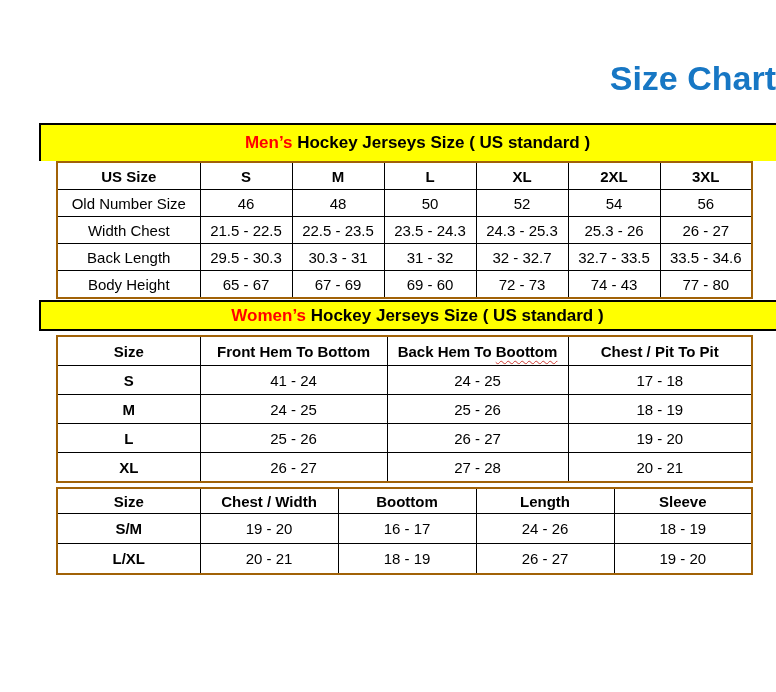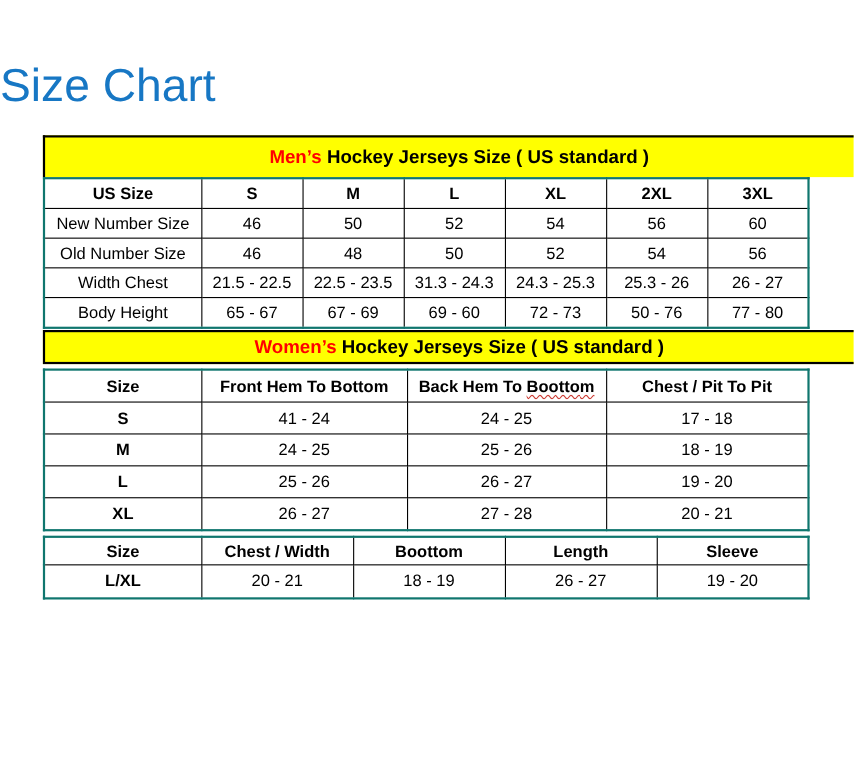--- a/index.html
+++ b/index.html
@@ -2,36 +2,37 @@
 <html><head>
 <meta charset="utf-8">
 <style>
   html,body{margin:0;padding:0;}
   body{
     width:776px;height:692px;background:#ffffff;
     font-family:"Liberation Sans",sans-serif;color:#000;
     overflow:hidden;
   }
   .page-title{
-    margin:60px 0 0 0;text-align:left;
-    font-size:42px;font-weight:normal;color:#1777c4;line-height:36px;
+    margin:60px 0 0 0;text-align:right;
+    font-size:34px;font-weight:bold;color:#1777c4;line-height:36px;
   }
   .wrap{width:757px;margin:27px 0 0 39px;border-radius:14px;}
   .ytitle{
     background:#ffff00;border:2px solid #000;
     text-align:center;font-weight:bold;font-size:17px;
   }
   .ytitle .accent{color:#ff0000;}
   .mens-title{height:36px;line-height:36px;border-bottom:none;}
   .womens-title{height:27px;line-height:27px;margin-top:1px;}
   .youth-title{height:26px;line-height:26px;margin-top:1px;}
   .gap4{height:4px;}
   table.tbl{
     border-collapse:collapse;table-layout:fixed;width:695px;
-    border:2px solid #0f766e;
+    border:2px solid #a16207;
+    margin-left:17px;
   }
   .tbl th,.tbl td{
     border:1px solid #000;text-align:center;vertical-align:middle;
     font-size:15px;padding:0;overflow:hidden;white-space:nowrap;
   }
   .tbl th{font-weight:bold;}
   .mens th,.mens td{height:26px;}
   .womens th,.womens td{height:28px;}
   .youth th{height:24px;}
   .youth td{height:29px;}
@@ -69,53 +70,53 @@
         <tr>
       <th>US Size</th>
       <th>S</th>
       <th>M</th>
       <th>L</th>
       <th>XL</th>
       <th>2XL</th>
       <th>3XL</th>
     </tr>
     <tr>
-      <td>New Number Size</td>
-      <td>46</td>
-      <td>50</td>
-      <td>52</td>
-      <td>54</td>
-      <td>56</td>
-      <td>60</td>
-    </tr>
-    <tr>
       <td>Old Number Size</td>
       <td>46</td>
       <td>48</td>
       <td>50</td>
       <td>52</td>
       <td>54</td>
       <td>56</td>
     </tr>
     <tr>
       <td>Width Chest</td>
       <td>21.5 - 22.5</td>
       <td>22.5 - 23.5</td>
-      <td>31.3 - 24.3</td>
+      <td>23.5 - 24.3</td>
       <td>24.3 - 25.3</td>
       <td>25.3 - 26</td>
       <td>26 - 27</td>
+    </tr>
+    <tr>
+      <td>Back Length</td>
+      <td>29.5 - 30.3</td>
+      <td>30.3 - 31</td>
+      <td>31 - 32</td>
+      <td>32 - 32.7</td>
+      <td>32.7 - 33.5</td>
+      <td>33.5 - 34.6</td>
     </tr>
     <tr>
       <td>Body Height</td>
       <td>65 - 67</td>
       <td>67 - 69</td>
       <td>69 - 60</td>
       <td>72 - 73</td>
-      <td>50 - 76</td>
+      <td>74 - 43</td>
       <td>77 - 80</td>
     </tr>
   </tbody>
     </table>
 
   <div class="ytitle womens-title">
     <span class="accent">Women’s</span>
     <span>Hockey Jerseys Size ( US standard )</span>
   </div>
   <div class="gap4"></div>
@@ -174,20 +175,27 @@
     </colgroup>
     <tbody>
         <tr>
       <th>Size</th>
       <th>Chest / Width</th>
       <th>Boottom</th>
       <th>Length</th>
       <th>Sleeve</th>
     </tr>
     <tr>
+      <td class="bold">S/M</td>
+      <td>19 - 20</td>
+      <td>16 - 17</td>
+      <td>24 - 26</td>
+      <td>18 - 19</td>
+    </tr>
+    <tr>
       <td class="bold">L/XL</td>
       <td>20 - 21</td>
       <td>18 - 19</td>
       <td>26 - 27</td>
       <td>19 - 20</td>
     </tr>
   </tbody>
     </table>
 
 </div>

